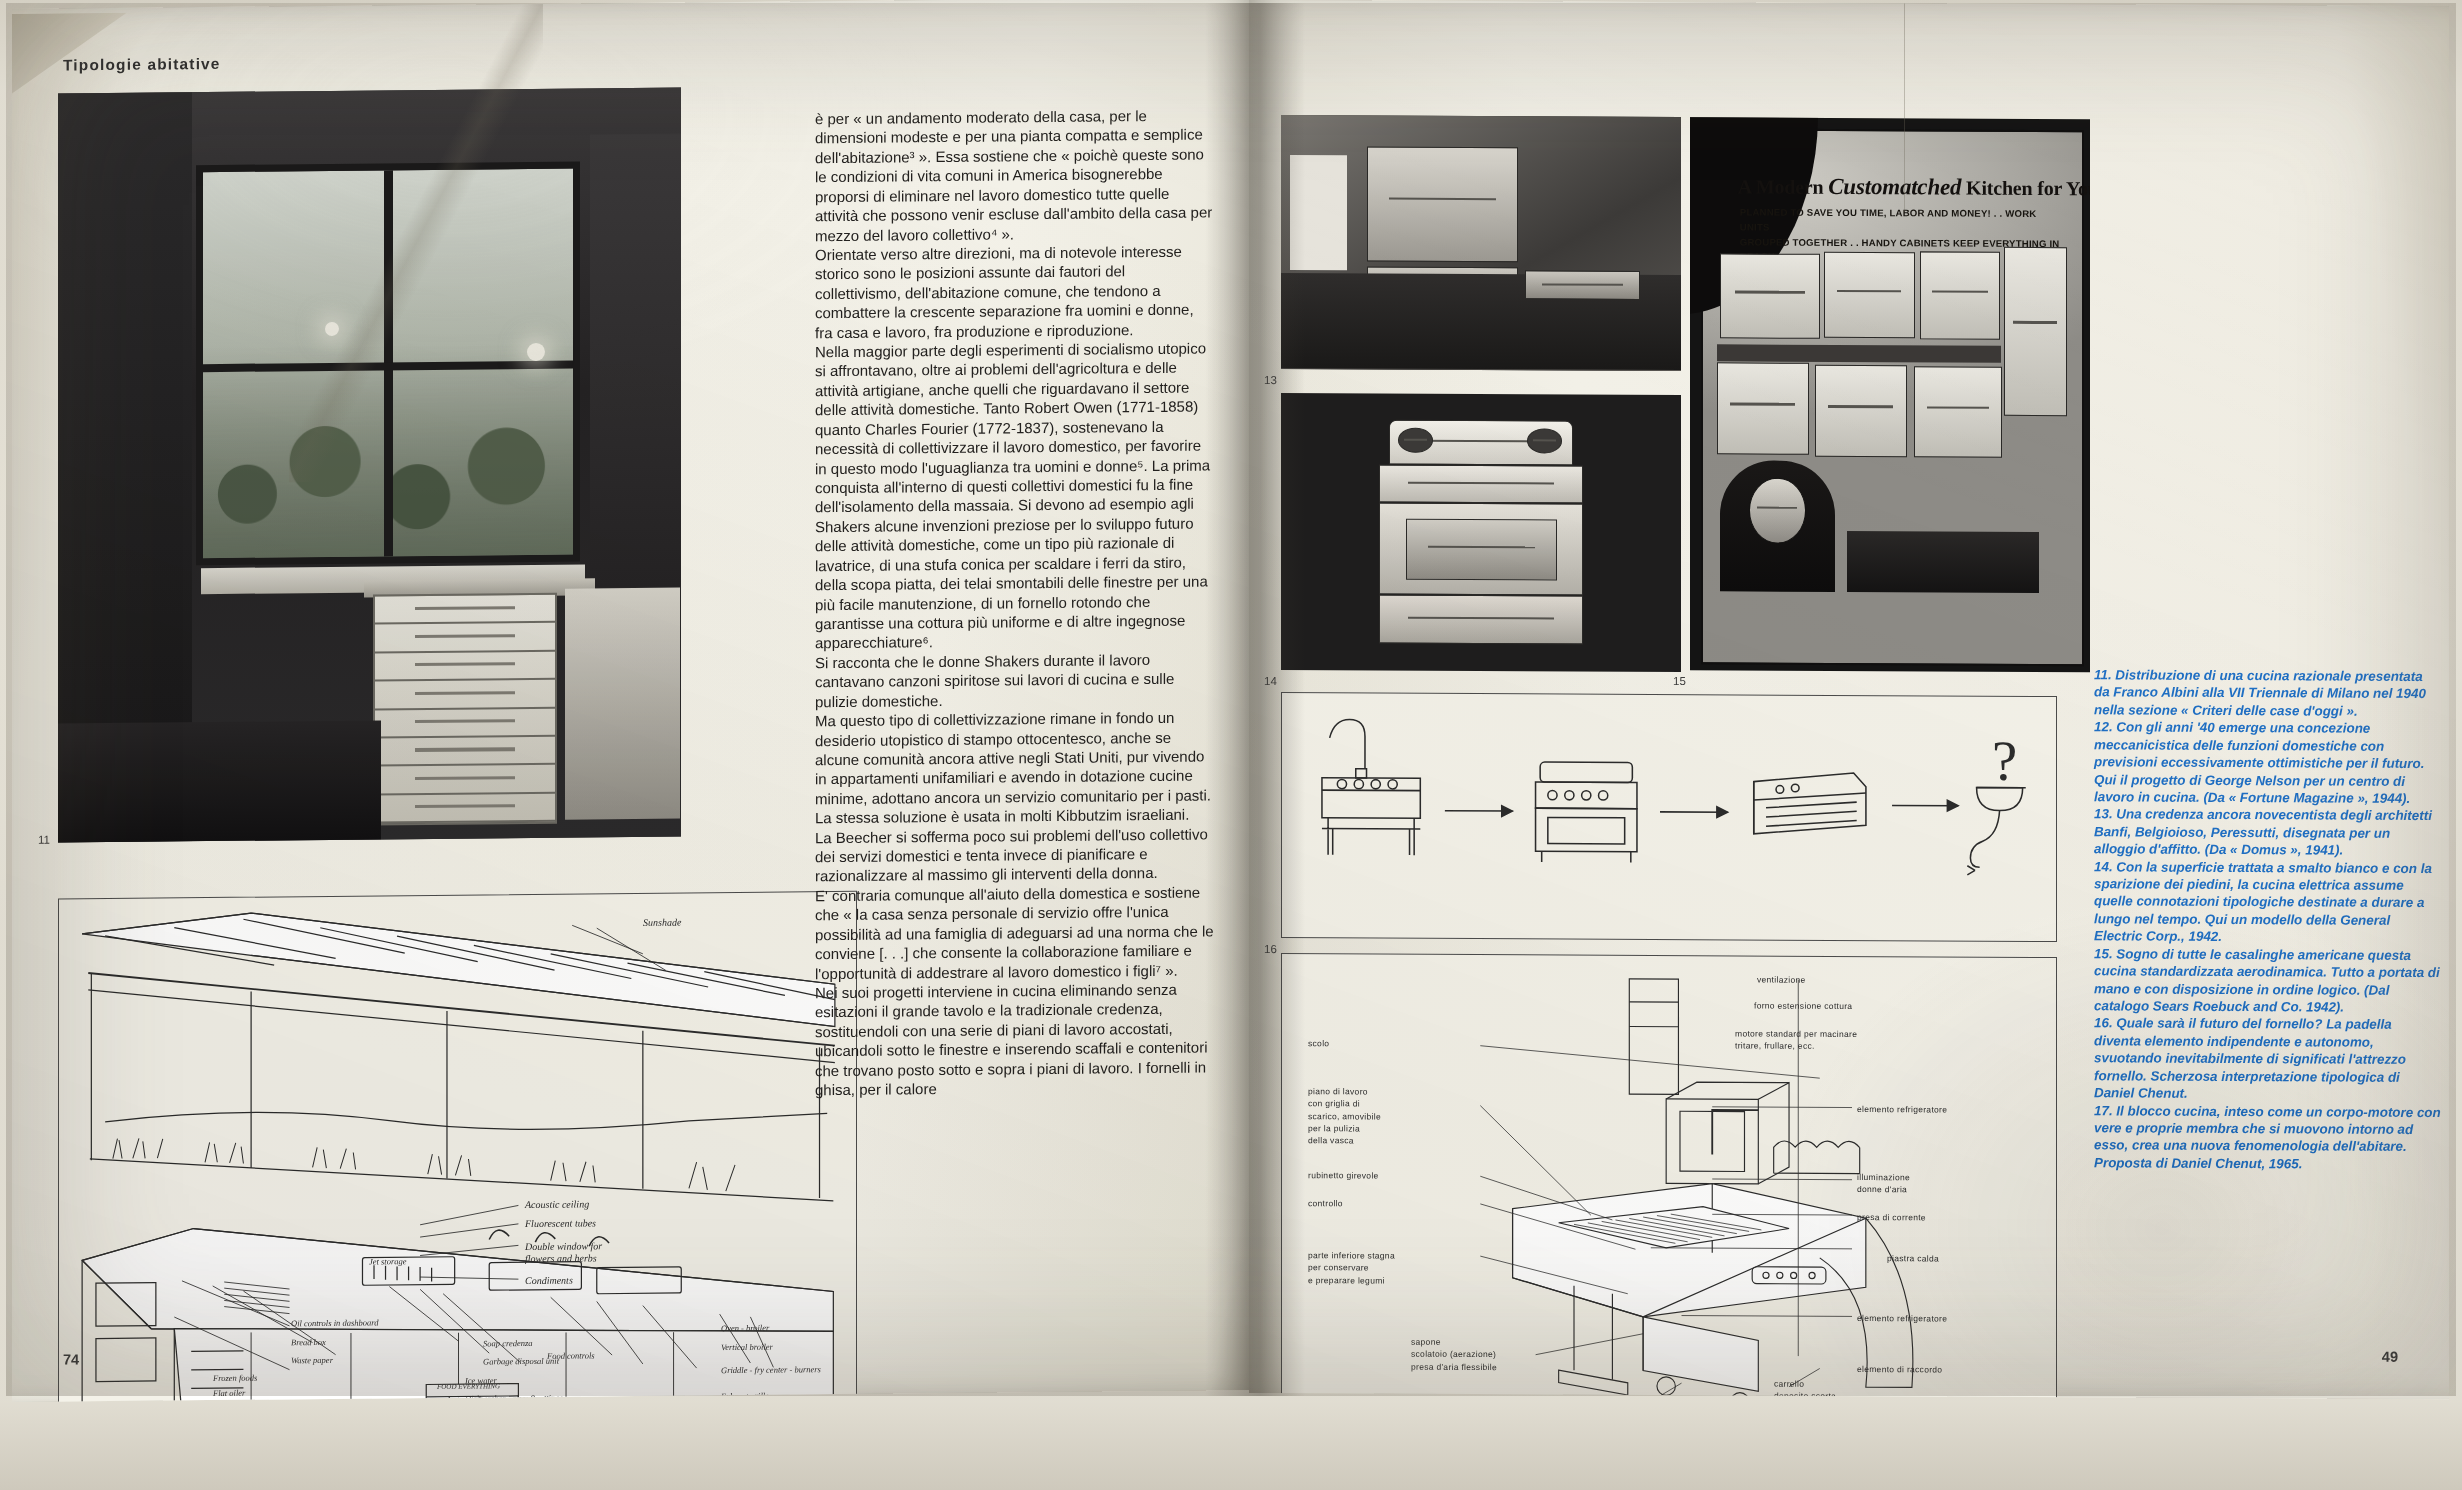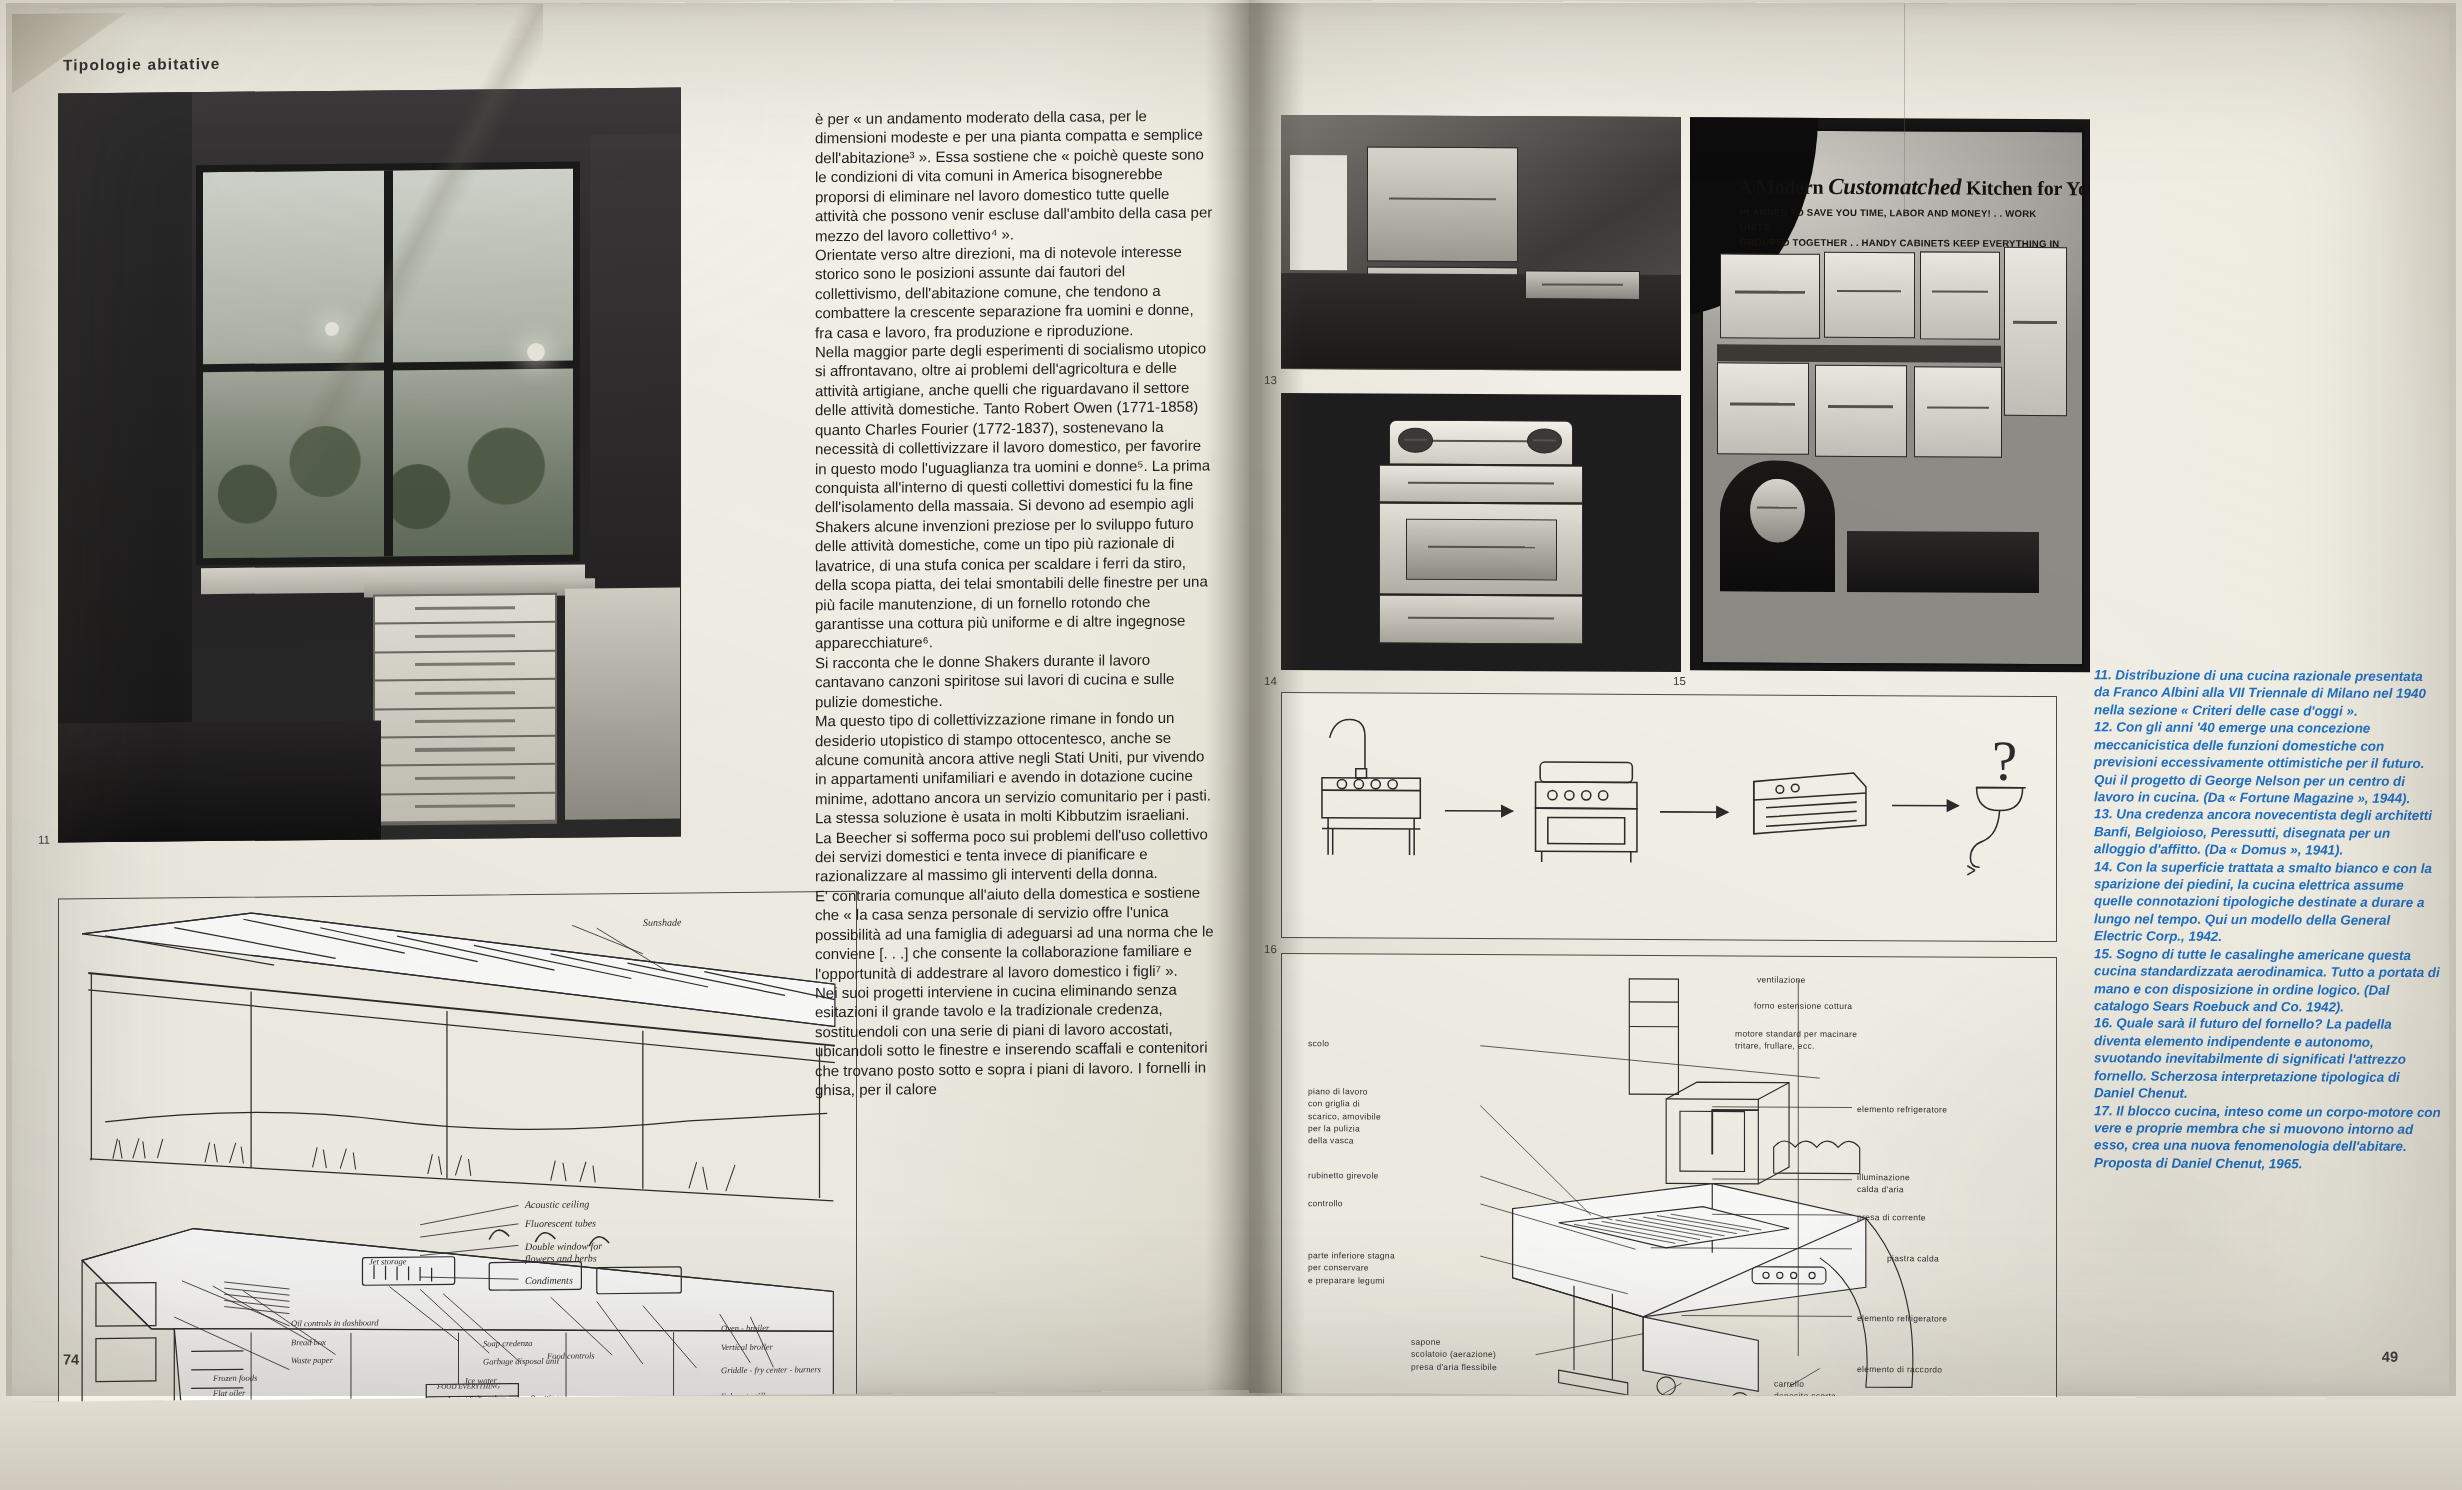--- a/index.html
+++ b/index.html
@@ -585,21 +585,21 @@
 per conservare
 e preparare legumi</div>
 
         <div class="tlabel" style="left:475px; top:17px;">ventilazione</div>
         <div class="tlabel" style="left:472px; top:43px;">forno          estensione      cottura</div>
         <div class="tlabel" style="left:453px; top:71px;">motore standard per macinare
 tritare, frullare, ecc.</div>
 
         <div class="tlabel" style="left:575px; top:146px;">elemento refrigeratore</div>
         <div class="tlabel" style="left:575px; top:214px;">illuminazione
-calda d'aria</div>
+donne d'aria</div>
         <div class="tlabel" style="left:575px; top:254px;">presa di corrente</div>
         <div class="tlabel" style="left:605px; top:287px;margin-top:8px;">piastra calda</div>
         <div class="tlabel" style="left:575px; top:355px;">elemento refrigeratore</div>
         <div class="tlabel" style="left:575px; top:406px;">elemento di raccordo</div>
 
         <div class="tlabel" style="left:129px; top:381px;">sapone
 scolatoio (aerazione)
 presa d'aria flessibile</div>
         <div class="tlabel" style="left:307px; top:446px;">arresto</div>
         <div class="tlabel" style="left:492px; top:421px;">carrello

